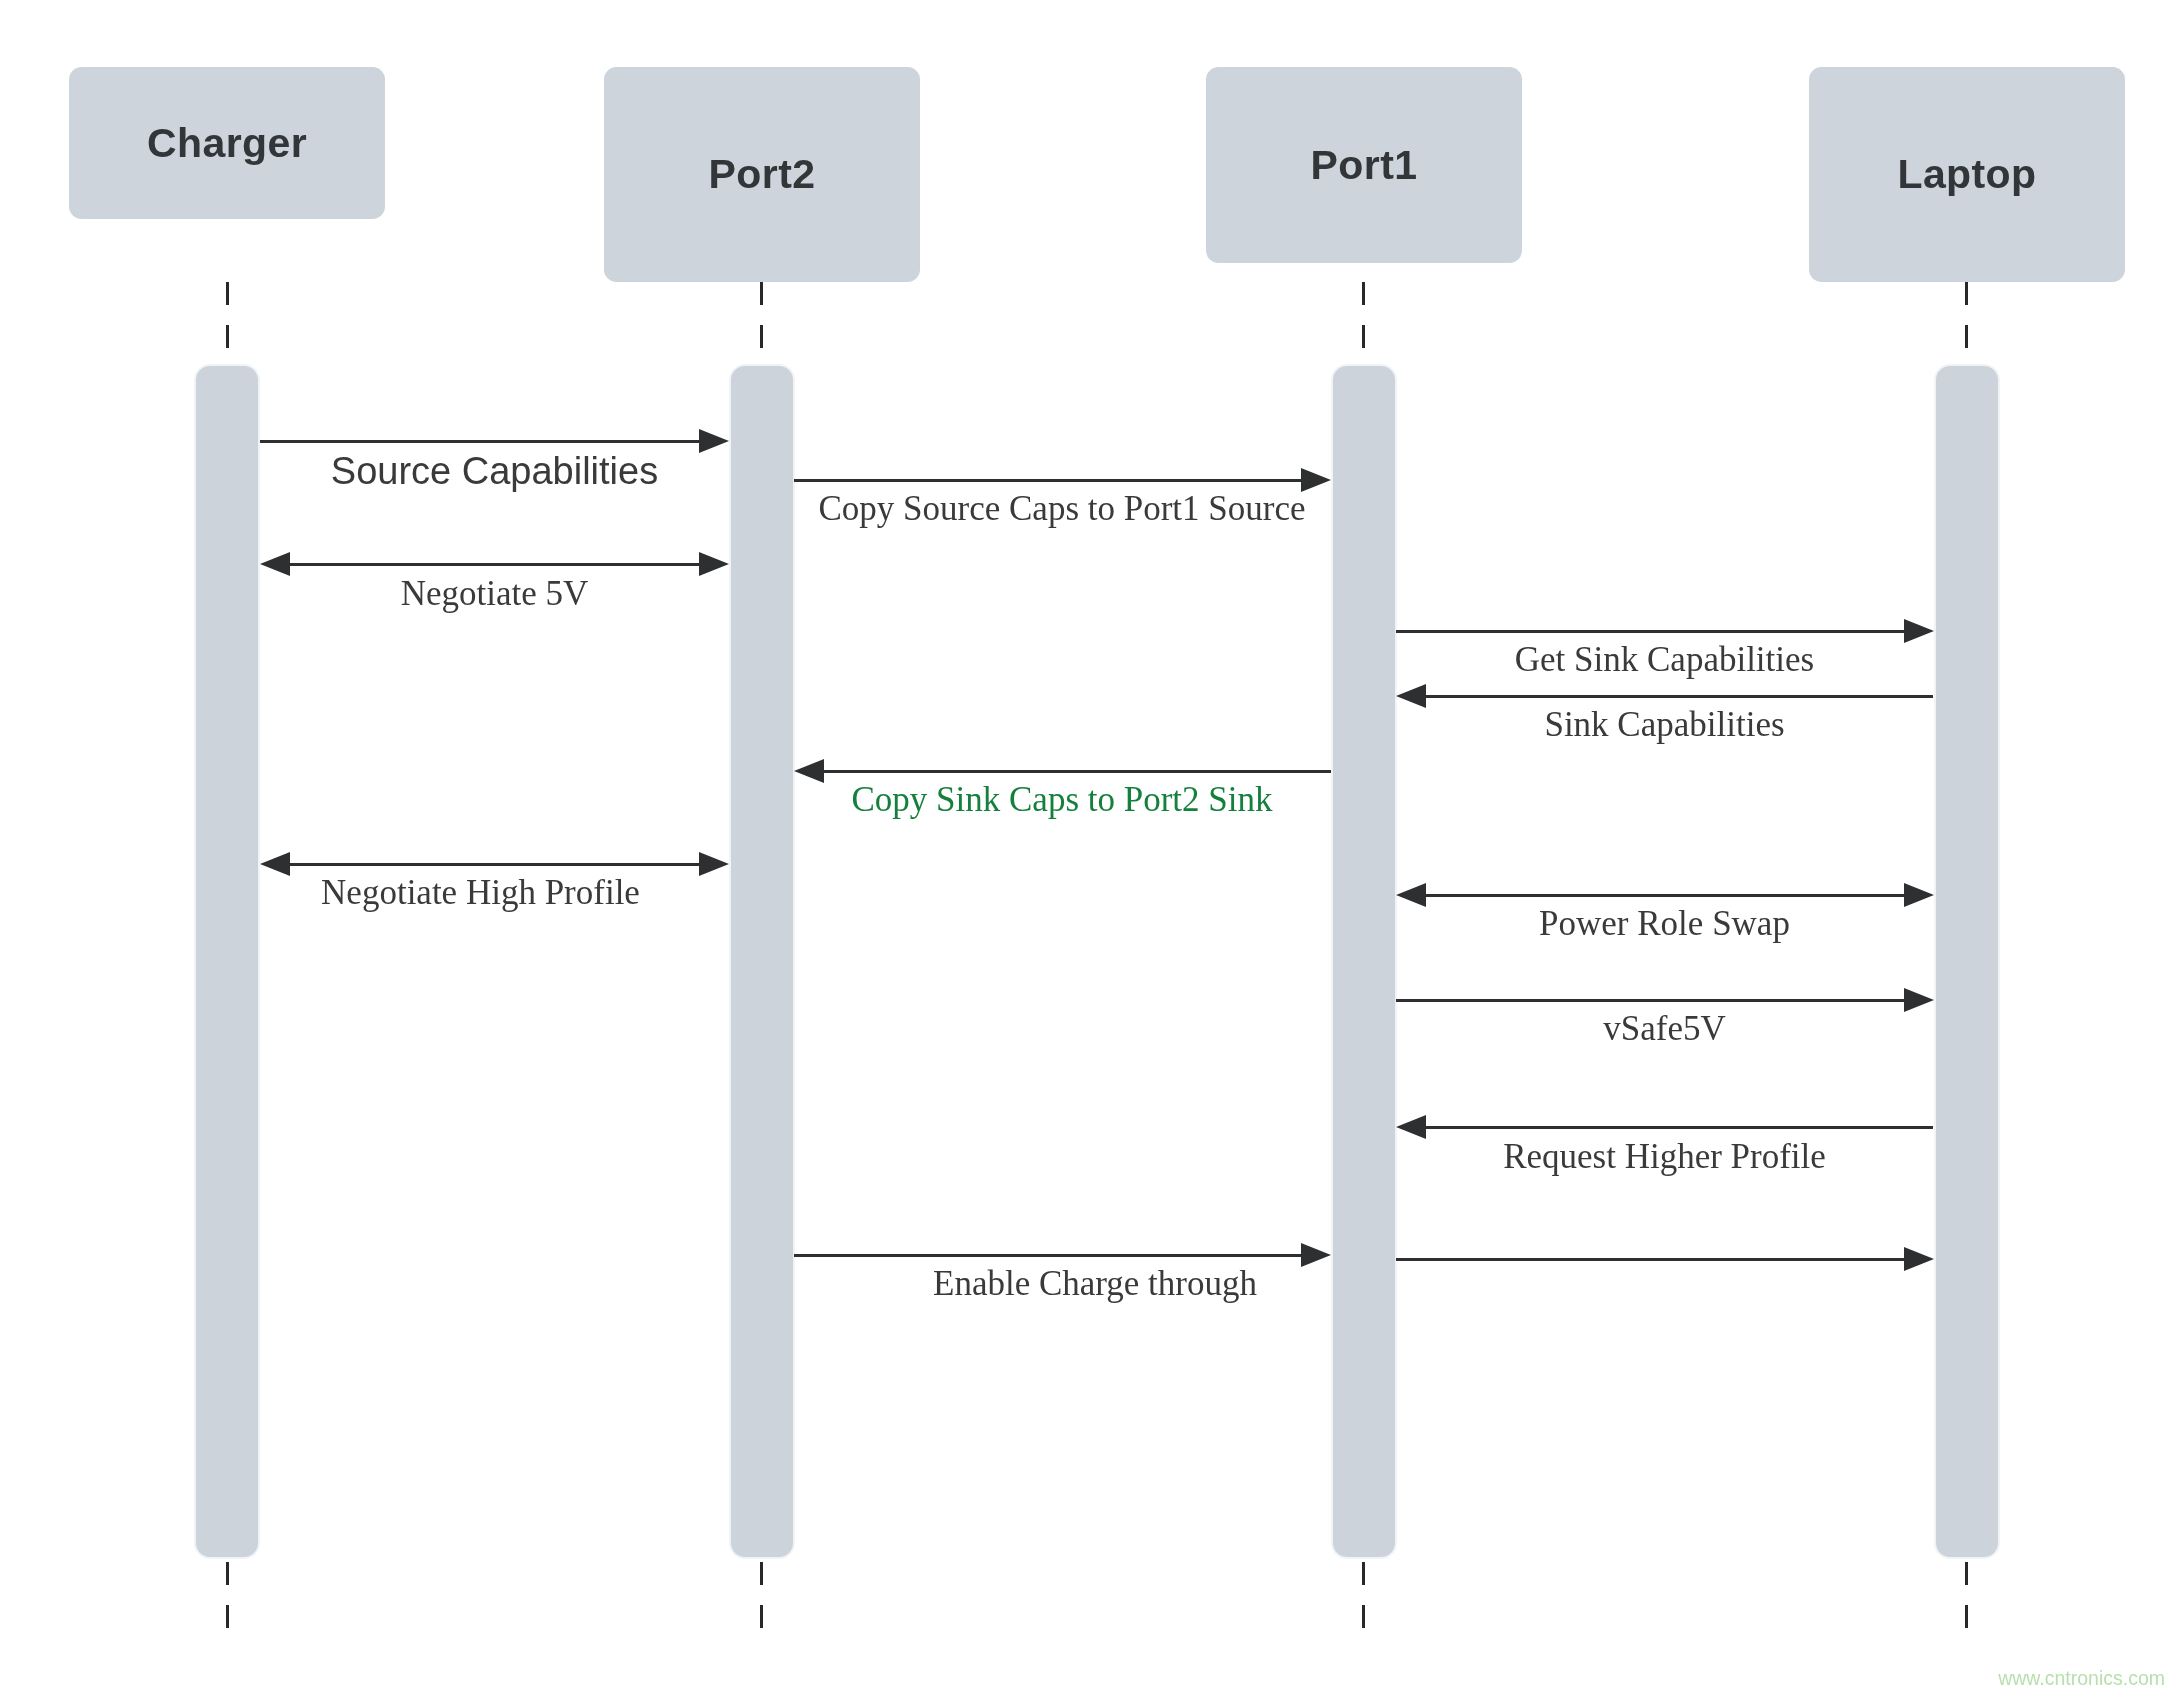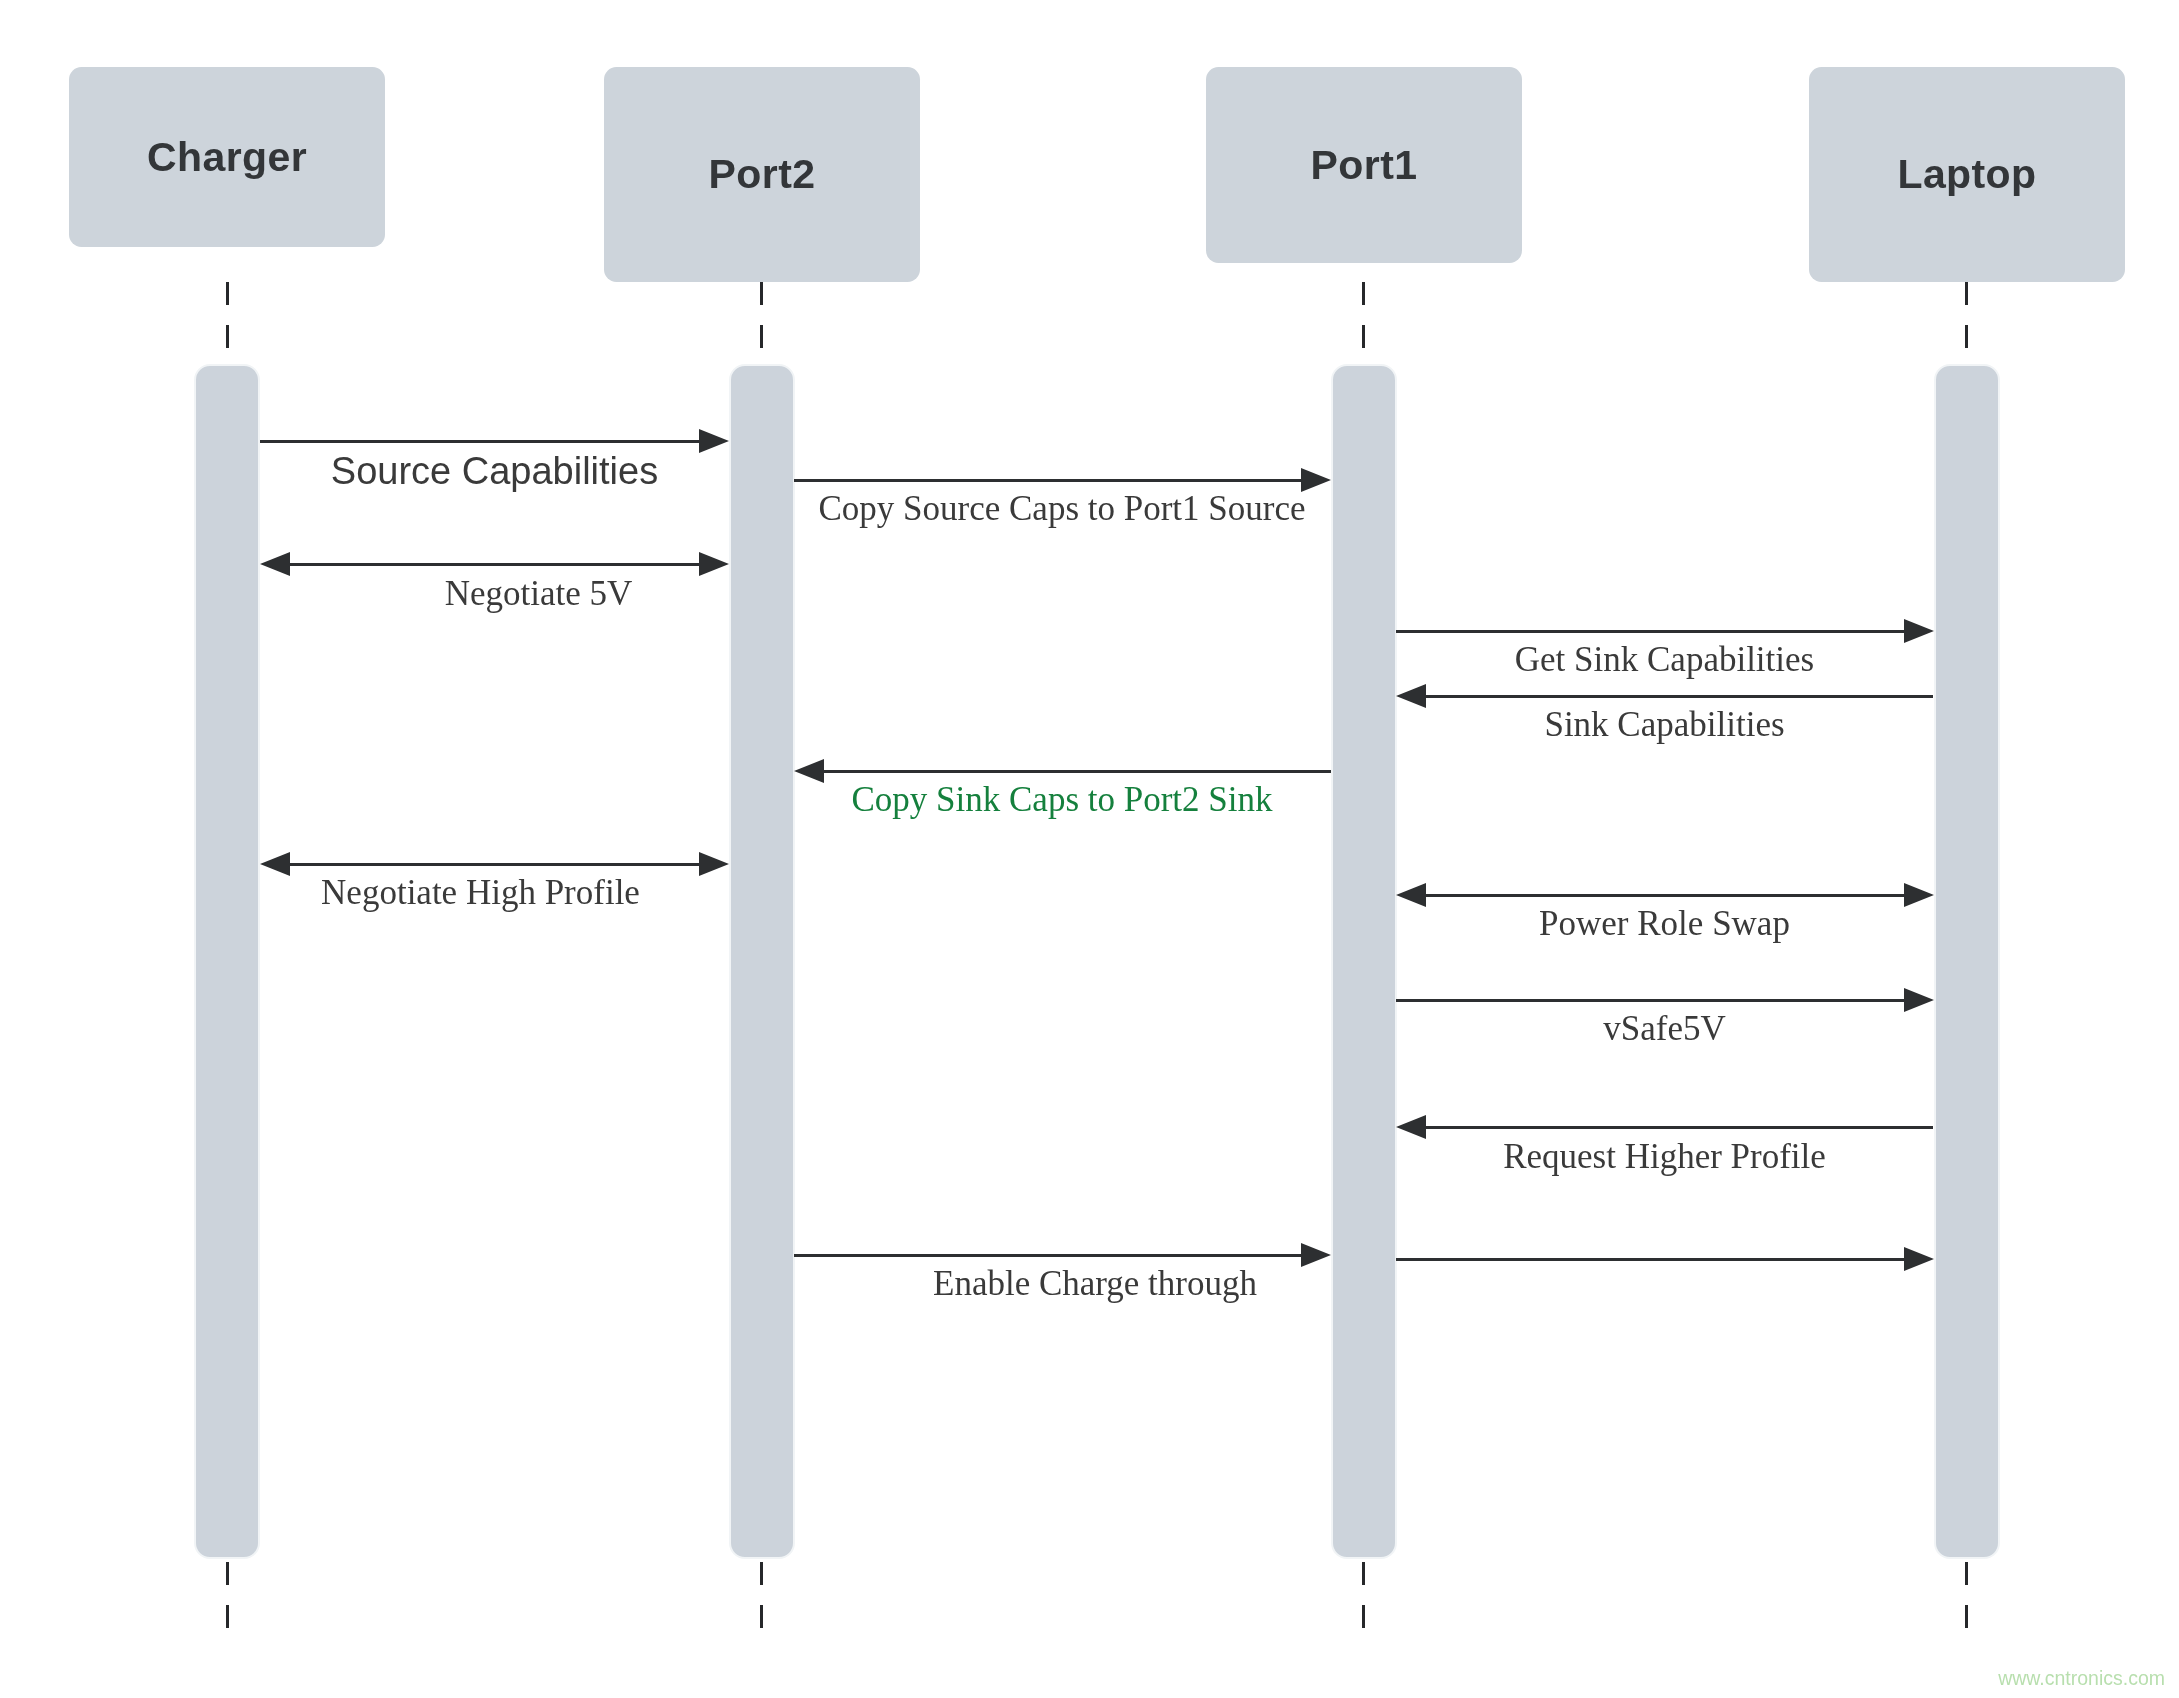--- a/index.html
+++ b/index.html
@@ -59,21 +59,21 @@
     right: 14px;
     font-size: 19.5px;
     font-family: "Liberation Sans", "DejaVu Sans", sans-serif;
   }
 </style>
 </head>
 <body>
 
 <div id="stage" style="background: rgb(255, 255, 255);">
   <div class="watermark" style="color: rgb(184, 223, 174);">www.cntronics.com</div>
-<div class="actor-box" style="left: 69px; top: 67px; width: 316px; height: 180px; background: rgb(205, 212, 219);">
+<div class="actor-box" style="left: 69px; top: 67px; width: 316px; height: 152px; background: rgb(205, 212, 219);">
       <div class="actor-label" style="color: rgb(51, 54, 57);">Charger</div>
     </div>
     <div class="lifeline-dash" style="left: 226px; top: 282px; height: 82px; background: repeating-linear-gradient(rgb(38, 40, 42) 0px, rgb(38, 40, 42) 23px, transparent 23px, transparent 43px);"></div>
     <div class="activation-bar" style="left: 194px; top: 364px; width: 66px; height: 1195px; background: rgb(204, 211, 219); border: 2.7px solid rgb(241, 244, 246);"></div>
     <div class="lifeline-dash" style="left: 226px; top: 1562px; height: 71px; background: repeating-linear-gradient(rgb(38, 40, 42) 0px, rgb(38, 40, 42) 23px, transparent 23px, transparent 43px);"></div>
     <div class="actor-box" style="left: 604px; top: 67px; width: 316px; height: 215px; background: rgb(205, 212, 219);">
       <div class="actor-label" style="color: rgb(51, 54, 57);">Port2</div>
     </div>
     <div class="lifeline-dash" style="left: 760px; top: 282px; height: 82px; background: repeating-linear-gradient(rgb(38, 40, 42) 0px, rgb(38, 40, 42) 23px, transparent 23px, transparent 43px);"></div>
     <div class="activation-bar" style="left: 729px; top: 364px; width: 66px; height: 1195px; background: rgb(204, 211, 219); border: 2.7px solid rgb(241, 244, 246);"></div>
@@ -92,21 +92,21 @@
     <div class="lifeline-dash" style="left: 1965px; top: 1562px; height: 71px; background: repeating-linear-gradient(rgb(38, 40, 42) 0px, rgb(38, 40, 42) 23px, transparent 23px, transparent 43px);"></div>
     <div class="msg-line" style="left: 260px; width: 444px; top: 440px; height: 2.7px; background: rgb(45, 47, 49);"></div>
     <div class="msg-head" style="left: 699px; top: 429px; border-left: 30px solid rgb(45, 47, 49);"></div>
     <div class="msg-label sans" style="left: 260px; width: 469px; top: 450px; color: rgb(58, 58, 58);">Source Capabilities</div>
     <div class="msg-line" style="left: 794px; width: 512px; top: 479px; height: 2.7px; background: rgb(45, 47, 49);"></div>
     <div class="msg-head" style="left: 1301px; top: 468px; border-left: 30px solid rgb(45, 47, 49);"></div>
     <div class="msg-label" style="left: 794px; width: 536px; top: 489px; color: rgb(58, 58, 58);">Copy Source Caps to Port1 Source</div>
     <div class="msg-line" style="left: 285px; width: 419px; top: 563px; height: 2.7px; background: rgb(45, 47, 49);"></div>
     <div class="msg-head" style="left: 699px; top: 552px; border-left: 30px solid rgb(45, 47, 49);"></div>
     <div class="msg-head" style="left: 260px; top: 552px; border-right: 30px solid rgb(45, 47, 49);"></div>
-    <div class="msg-label" style="left: 260px; width: 469px; top: 574px; color: rgb(58, 58, 58); margin-left: 44px;">Negotiate 5V</div>
+    <div class="msg-label" style="left: 260px; width: 469px; top: 574px; color: rgb(58, 58, 58);">Negotiate 5V</div>
     <div class="msg-line" style="left: 1396px; width: 512px; top: 630px; height: 2.7px; background: rgb(45, 47, 49);"></div>
     <div class="msg-head" style="left: 1904px; top: 619px; border-left: 30px solid rgb(45, 47, 49);"></div>
     <div class="msg-label" style="left: 1396px; width: 537px; top: 640px; color: rgb(58, 58, 58);">Get Sink Capabilities</div>
     <div class="msg-line" style="left: 1421px; width: 512px; top: 695px; height: 2.7px; background: rgb(45, 47, 49);"></div>
     <div class="msg-head" style="left: 1396px; top: 684px; border-right: 30px solid rgb(45, 47, 49);"></div>
     <div class="msg-label" style="left: 1396px; width: 537px; top: 705px; color: rgb(58, 58, 58);">Sink Capabilities</div>
     <div class="msg-line" style="left: 819px; width: 512px; top: 770px; height: 2.7px; background: rgb(45, 47, 49);"></div>
     <div class="msg-head" style="left: 794px; top: 759px; border-right: 30px solid rgb(45, 47, 49);"></div>
     <div class="msg-label" style="left: 794px; width: 536px; top: 780px; color: #15803d;">Copy Sink Caps to Port2 Sink</div>
     <div class="msg-line" style="left: 285px; width: 419px; top: 863px; height: 2.7px; background: rgb(45, 47, 49);"></div>

